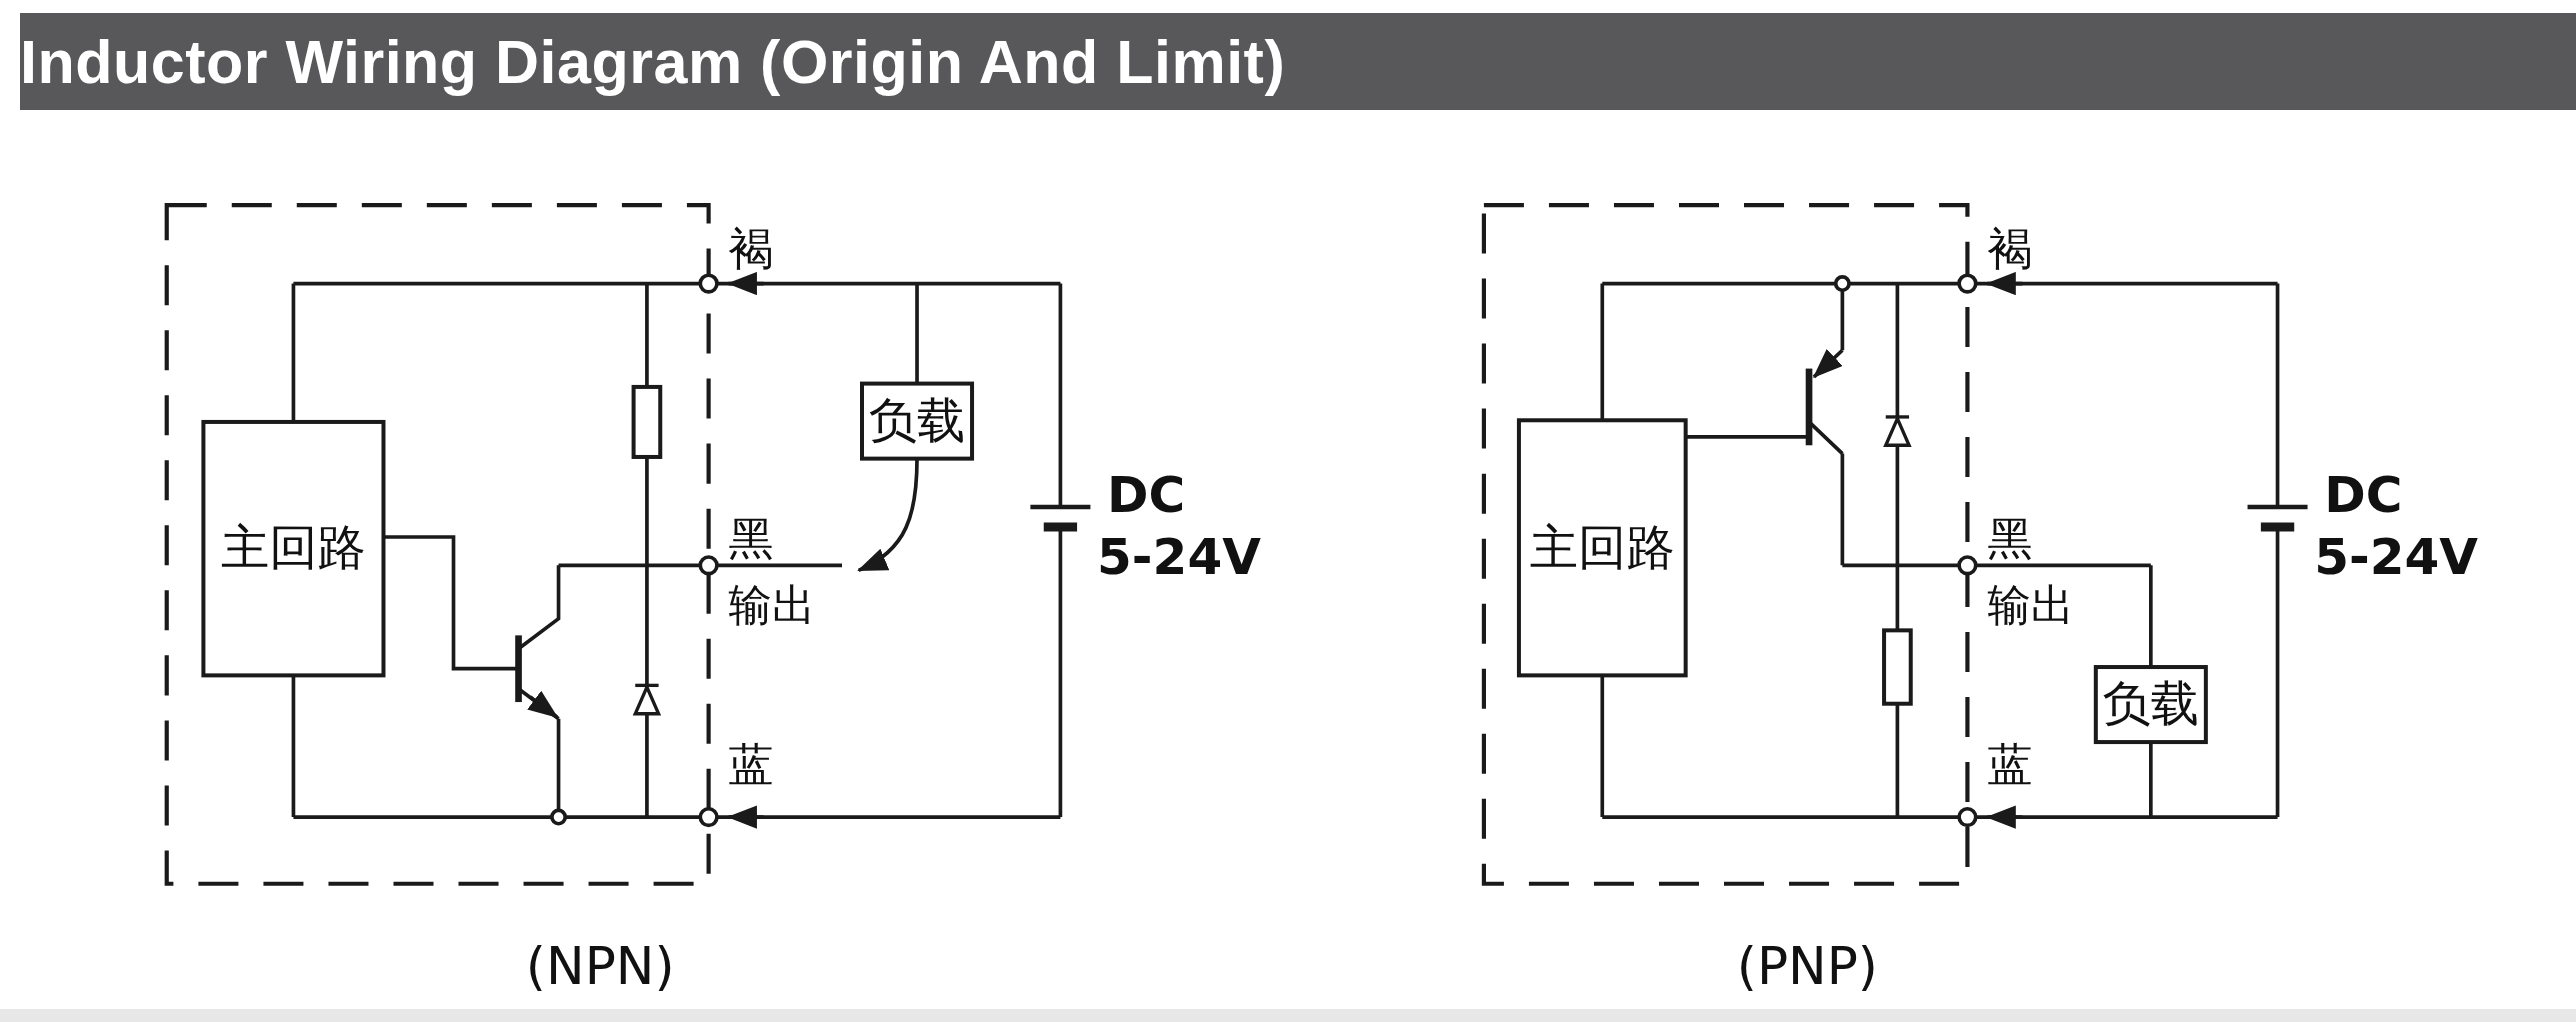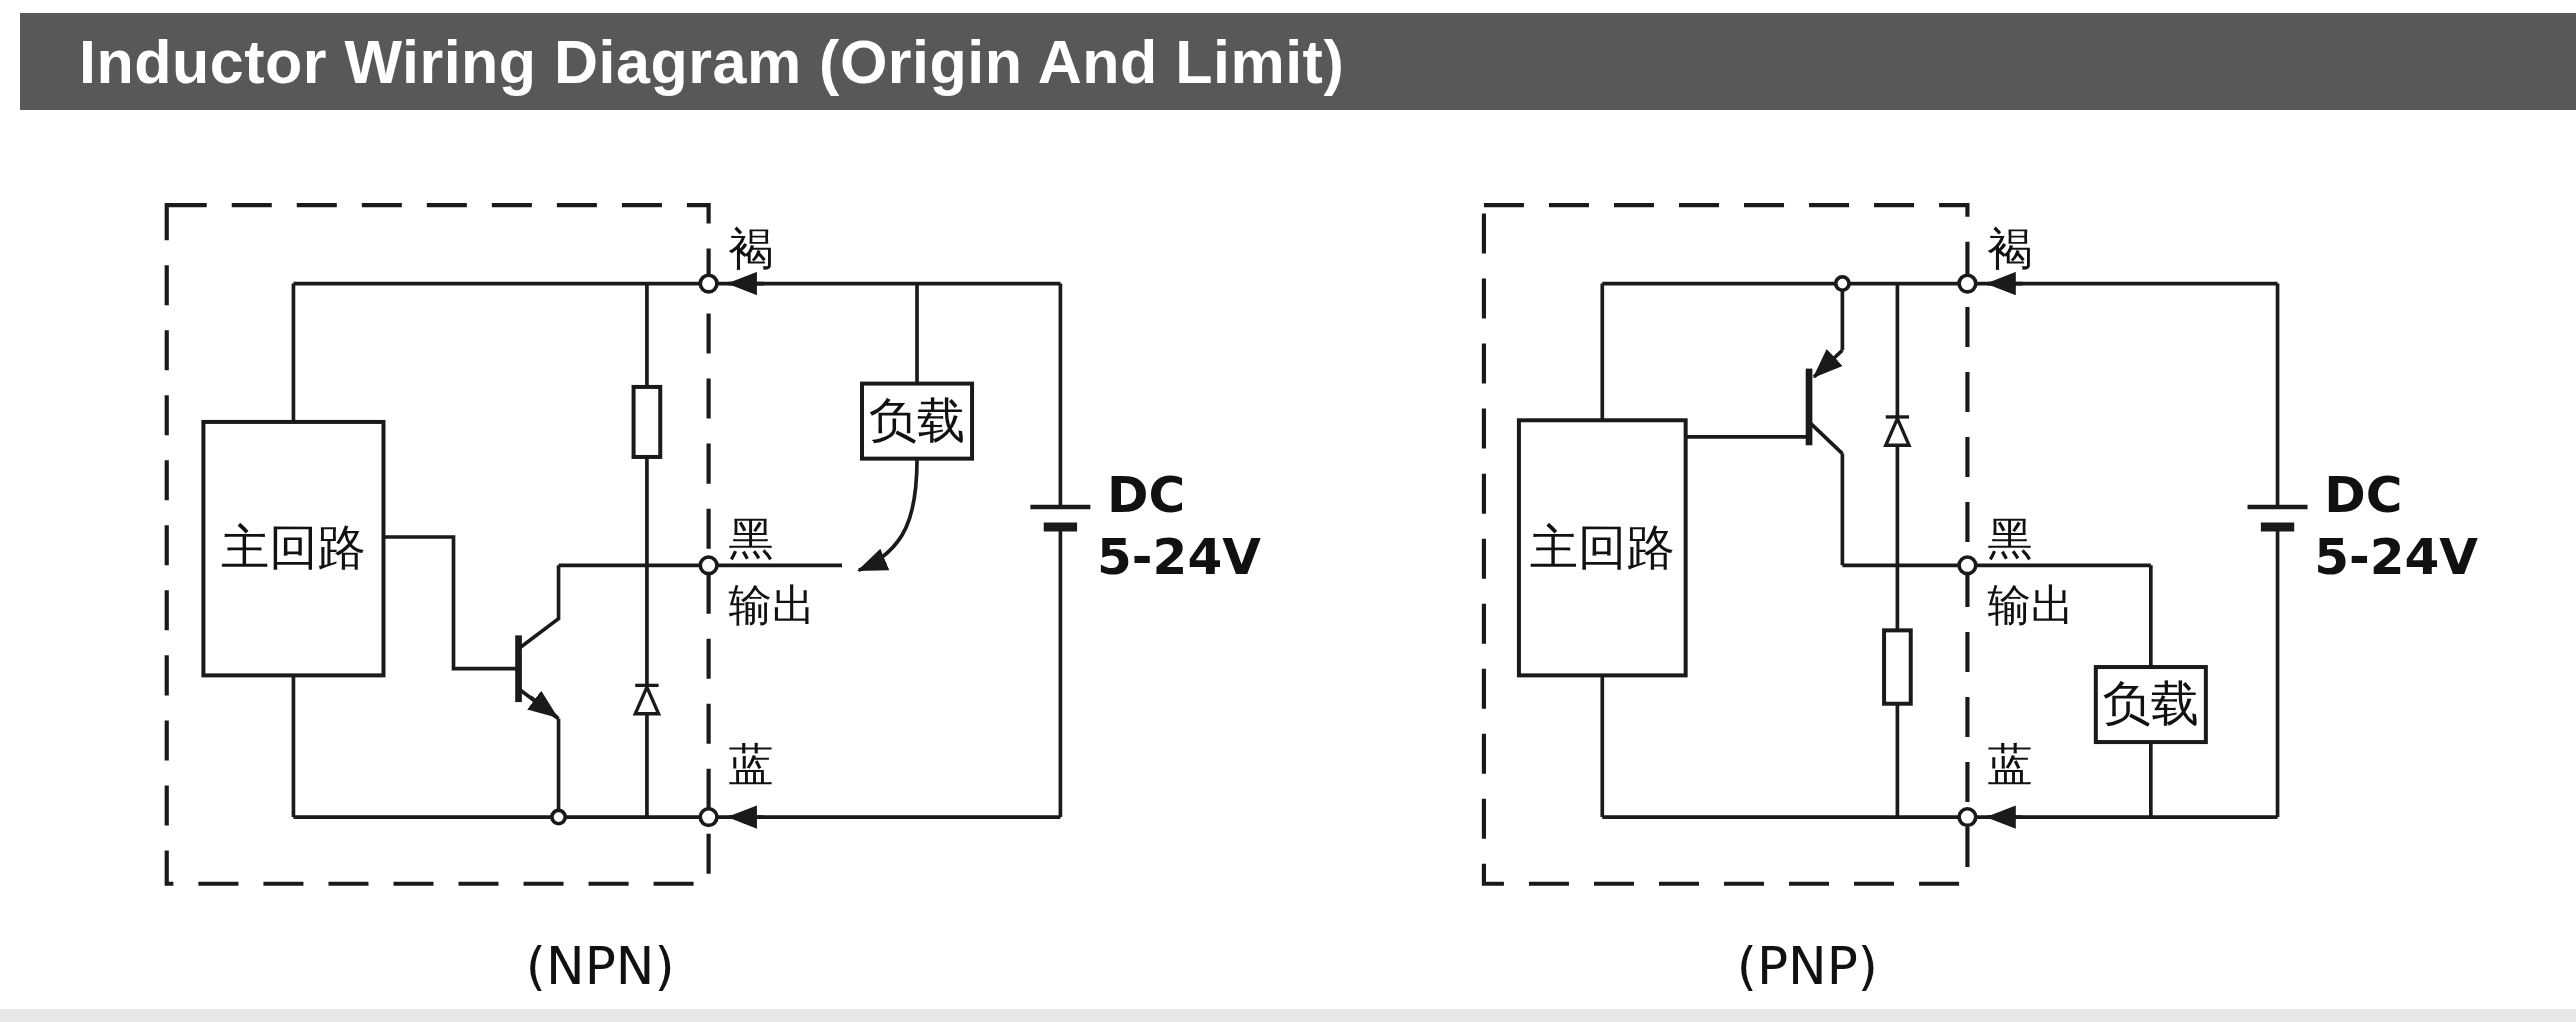--- a/index.html
+++ b/index.html
@@ -7,21 +7,20 @@
     width:2576px;height:1022px;
     background:#ffffff;
     overflow:hidden;
     font-family:"Liberation Sans", sans-serif;
   }
   .header-bar{
     position:absolute;
     left:20px;top:13.3px;right:0;height:97px;
     background:#58585a;
     display:flex;align-items:center;
-    padding-left:59px;
     box-sizing:border-box;
   }
   .header-bar .title{
     color:#ffffff;
     font-size:61px;
     font-weight:bold;
     letter-spacing:0.5px;
     white-space:nowrap;
   }
   .diagram-area{

